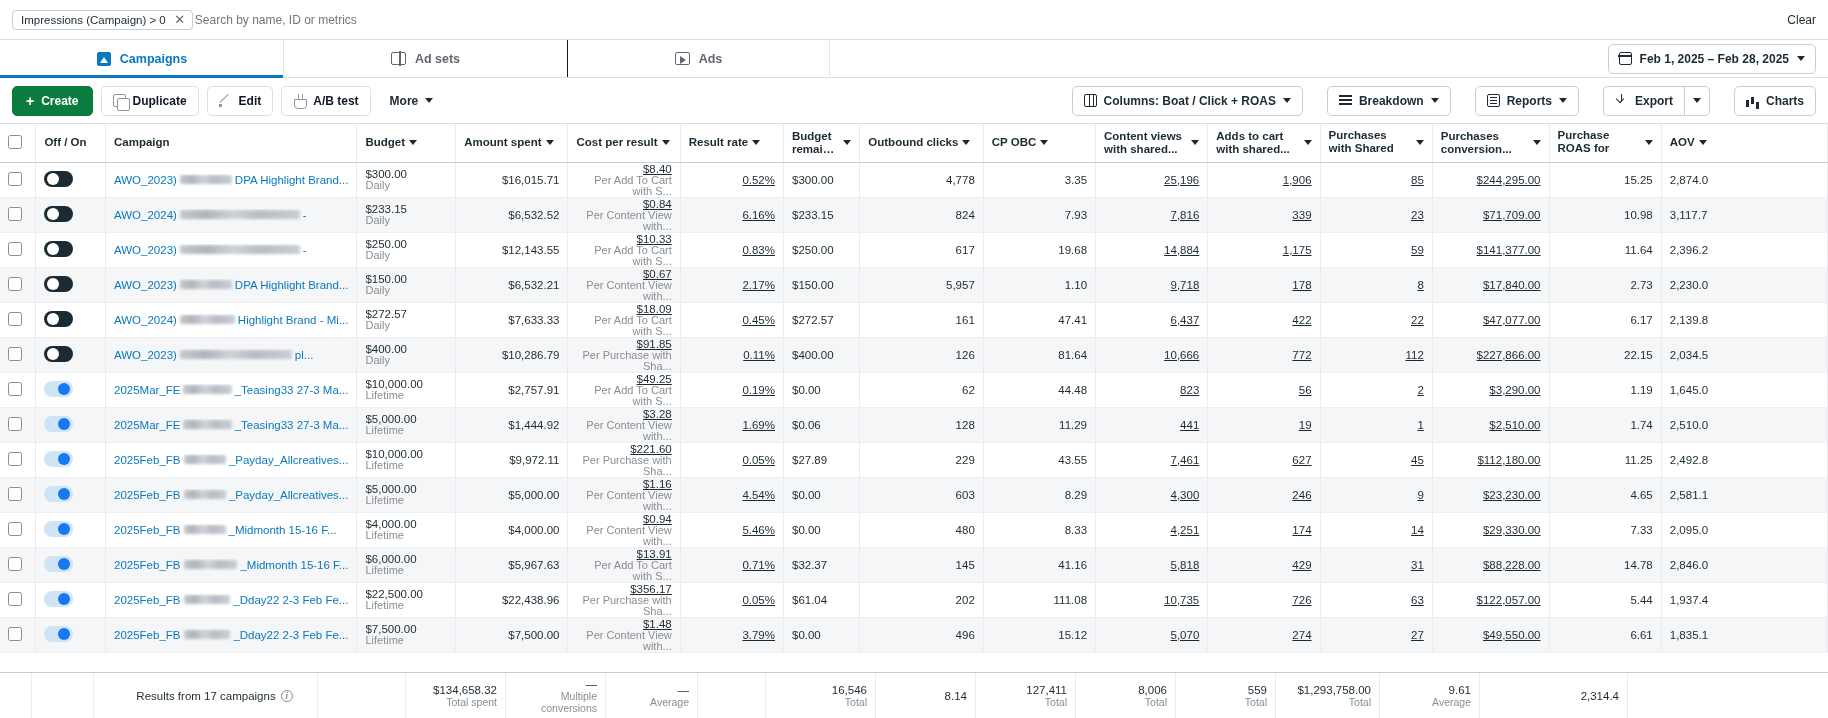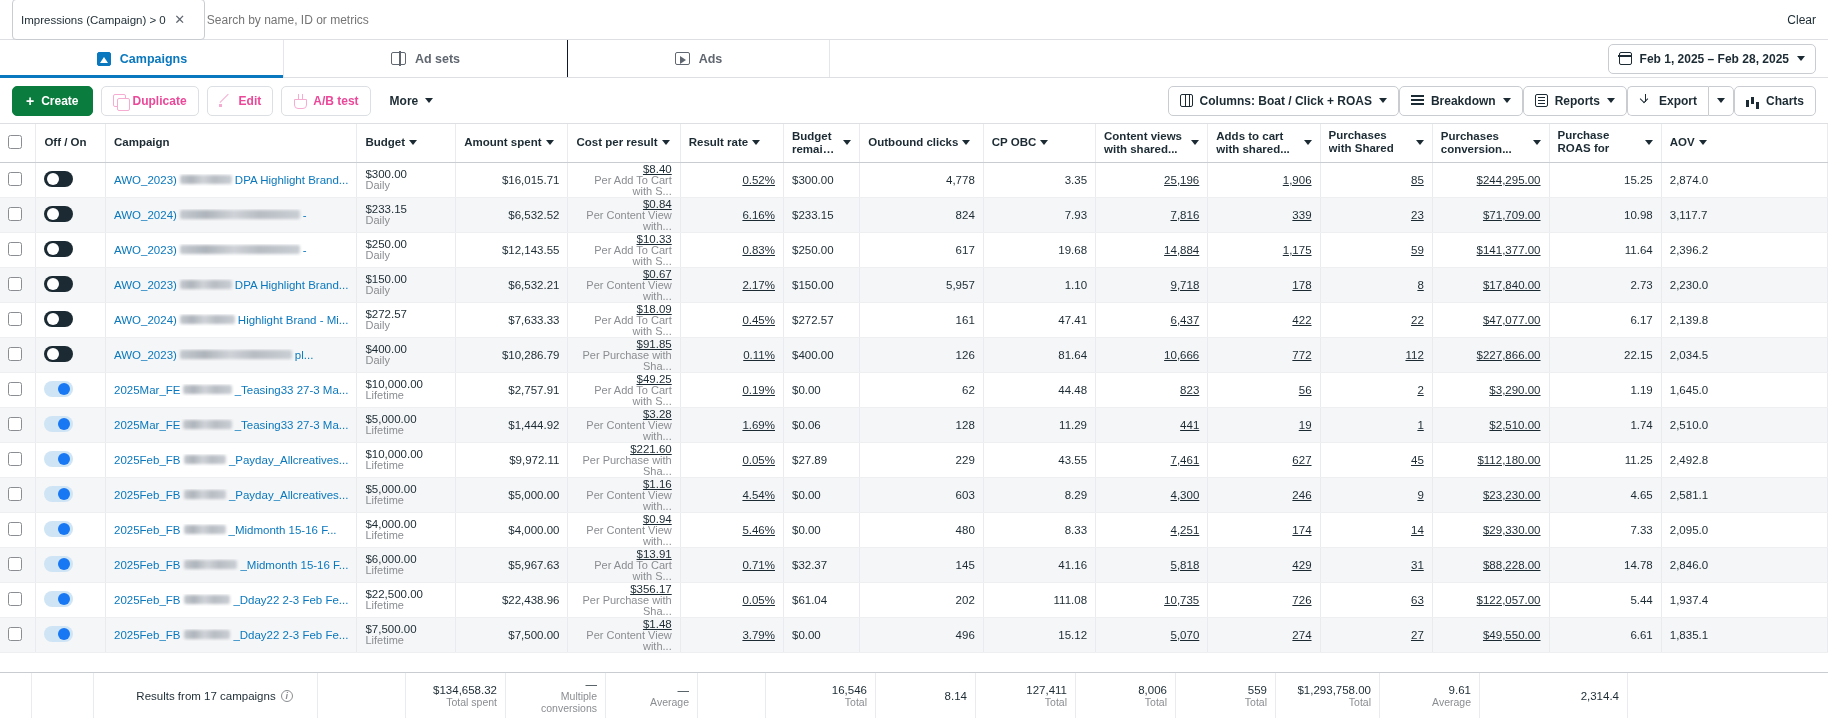--- a/index.html
+++ b/index.html
@@ -17,24 +17,24 @@
   
   .filterbar {
     height: 40px; min-height: 40px;
     display: flex; align-items: center;
     border-bottom: 1px solid #dddfe2;
     padding: 0 12px;
     background: #fff;
   }
   .filter-chip {
     display: inline-flex; align-items: center;
-    height: 41px;
+    height: 20px;
     border: 1px solid #c9ccd1;
     border-radius: 4px;
-    padding: 0 16px 0 8px;
+    padding: 0 4px 0 8px;
     font-size: 11.5px;
     color: #1c2b33;
     background: #fff;
   }
   .filter-chip .chip-x {
     margin-left: 6px;
     width: 16px; height: 16px;
     display: inline-flex; align-items: center; justify-content: center;
     color: #606770; font-size: 13px; line-height: 1;
     border-radius: 50%;
@@ -114,42 +114,42 @@
   }
   .btn {
     display: inline-flex; align-items: center; gap: 7px;
     height: 30px; padding: 0 11px;
     border: 1px solid #c9ccd1; border-radius: 5px;
     background: #fff; color: #1c2b33;
     font-size: 12px; font-weight: bold;
     white-space: nowrap;
   }
   .btn.primary { background: #0a7c3e; border-color: #0a7c3e; color: #fff; padding: 0 13px; }
-  .btn.disabled { color: #ec4899; border-color: #dcdfe3; }
+  .btn.disabled { color: #0f172a; border-color: #dcdfe3; }
   .btn.disabled .gi { opacity: .45; }
   .btn.ghost { border: none; }
   .plus { font-size: 14px; line-height: 1; font-weight: bold; }
   .gi { width: 13px; height: 13px; display: inline-block; position: relative; }
   .gi.copy { border: 1.4px solid currentColor; border-radius: 2px; }
   .gi.copy::after { content: ""; position: absolute; left: 3px; top: 3px; width: 11px; height: 11px; border: 1.4px solid currentColor; border-radius: 2px; background: #fff; }
   .gi.pencil { transform: rotate(0deg); }
   .gi.pencil::before { content: ""; position: absolute; left: 1px; top: 8px; width: 12px; height: 1.4px; background: currentColor; transform: rotate(-45deg); transform-origin: left center; }
   .gi.pencil::after { content: ""; position: absolute; left: 0px; top: 10px; width: 3px; height: 3px; background: currentColor; }
   .gi.flask::before { content: ""; position: absolute; left: 5px; top: 0; width: 3px; height: 5px; border-left: 1.4px solid currentColor; border-right: 1.4px solid currentColor; }
   .gi.flask::after { content: ""; position: absolute; left: 1px; top: 5px; width: 11px; height: 8px; border: 1.4px solid currentColor; border-radius: 0 0 4px 4px; }
   .gi.cols { border: 1.4px solid currentColor; border-radius: 2px; }
   .gi.cols::before { content: ""; position: absolute; top: -1.4px; bottom: -1.4px; left: 4px; width: 1.4px; background: currentColor; }
   .gi.cols::after { content: ""; position: absolute; top: -1.4px; bottom: -1.4px; left: 8px; width: 1.4px; background: currentColor; }
   .gi.bars::before { content: ""; position: absolute; left: 0; top: 1px; width: 13px; height: 1.6px; background: currentColor; box-shadow: 0 4px 0 currentColor, 0 8px 0 currentColor; }
   .gi.report { border: 1.4px solid currentColor; border-radius: 2px; }
   .gi.report::after { content: ""; position: absolute; left: 2px; top: 2px; width: 7px; height: 1.3px; background: currentColor; box-shadow: 0 3px 0 currentColor, 0 6px 0 currentColor; }
   .gi.export::before { content: ""; position: absolute; left: 6px; top: 0; width: 1.4px; height: 8px; background: currentColor; }
   .gi.export::after { content: ""; position: absolute; left: 2px; top: 2px; width: 5px; height: 5px; border-left: 1.4px solid currentColor; border-bottom: 1.4px solid currentColor; transform: rotate(-45deg); }
   .gi.chart::before { content: ""; position: absolute; left: 0; bottom: 0; width: 3px; height: 7px; background: currentColor; box-shadow: 5px -3px 0 currentColor, 10px 2px 0 currentColor; }
-  .toolbar-right { margin-left: auto; display: flex; align-items: center; gap: 0; padding-left: 48px; }
+  .toolbar-right { margin-left: auto; display: flex; align-items: center; gap: 24px; padding-left: 48px; }
   .split { display: inline-flex; }
   .split .btn:first-child { border-top-right-radius: 0; border-bottom-right-radius: 0; border-right: none; }
   .split .btn:last-child { border-top-left-radius: 0; border-bottom-left-radius: 0; padding: 0 8px; }
 
   
   .tablewrap { flex: 1; overflow: hidden; position: relative; background: #fff; }
   table.grid { border-collapse: collapse; width: 1828px; table-layout: fixed; }
   table.grid th, table.grid td { border-right: 1px solid #e9ebee; }
   thead th {
     height: 38px;

